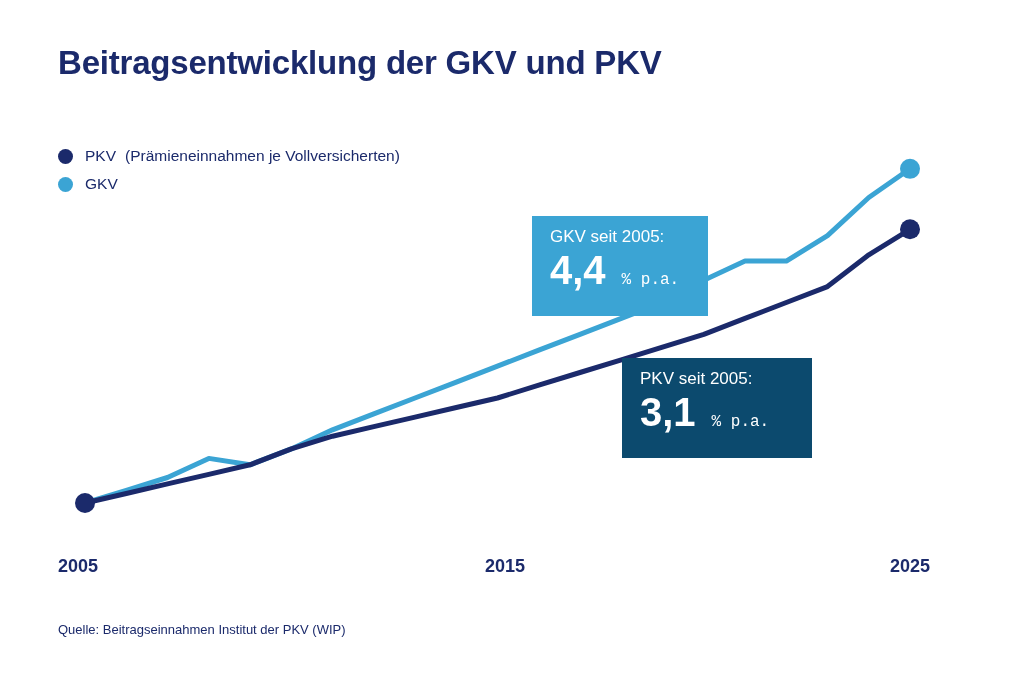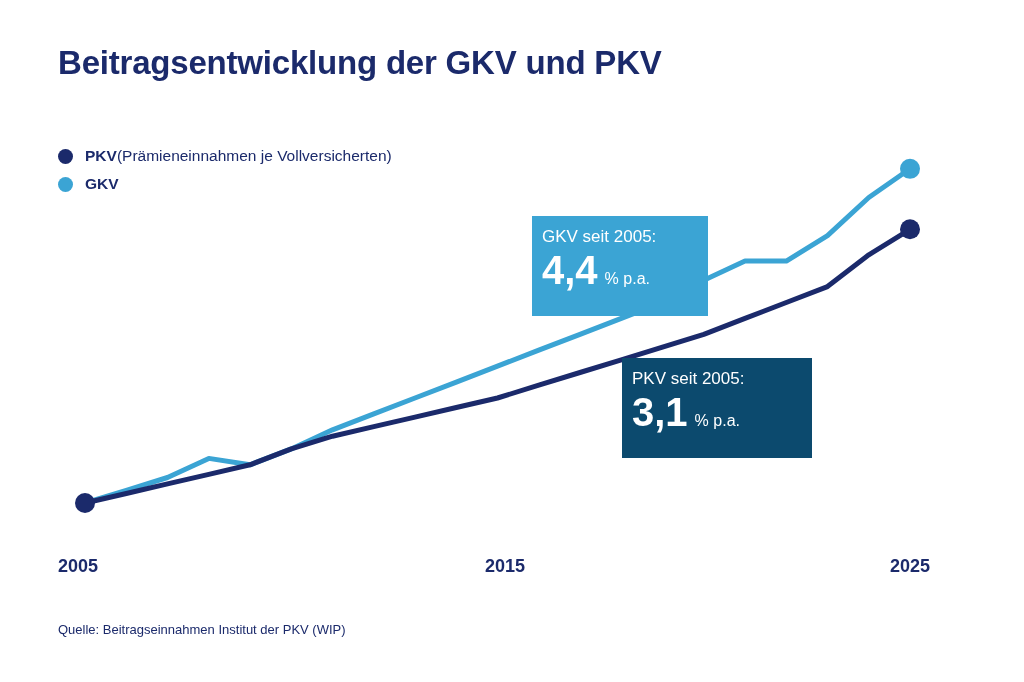--- a/index.html
+++ b/index.html
@@ -42,55 +42,56 @@
     color: #1b2a6b;
   }
   .legend-dot {
     width: 15px;
     height: 15px;
     border-radius: 50%;
     margin-right: 12px;
     flex: 0 0 auto;
   }
   .legend-name {
-    font-weight: bold;
-    margin-right: 0;
+    font-weight: normal;
+    margin-right: 9px;
   }
   .legend-desc {
     font-weight: normal;
     text-align: center;
   }
   #plot {
     position: absolute;
     left: 0;
     top: 0;
     width: 1024px;
     height: 682px;
   }
   .callout {
     position: absolute;
     color: #ffffff;
-    padding: 10px 16px 14px 10px;
+    padding: 10px 16px 14px 18px;
     box-sizing: border-box;
   }
   .callout .c-label {
     font-size: 17px;
     line-height: 22px;
     white-space: nowrap;
   }
   .callout .c-value {
     font-size: 40px;
     font-weight: bold;
     line-height: 44px;
     white-space: nowrap;
   }
   .callout .c-unit {
     font-size: 16px;
     font-weight: normal;
-    margin-left: 7px;
+    margin-left: 16px;
+    font-family: Liberation Mono, monospace;
   }
   #callout-gkv {
     left: 532px;
     top: 216px;
     width: 176px;
     height: 100px;
     background: #3ba4d4;
   }
   #callout-pkv {
     left: 622px;

